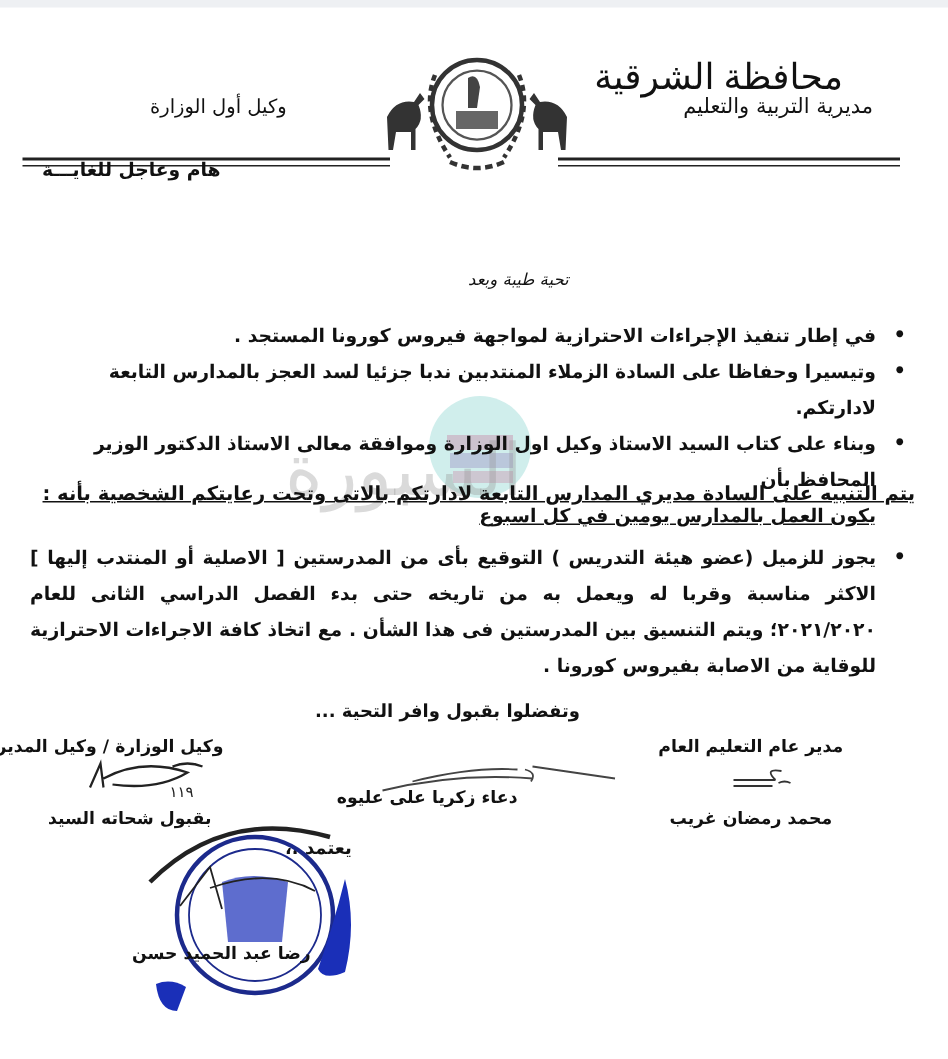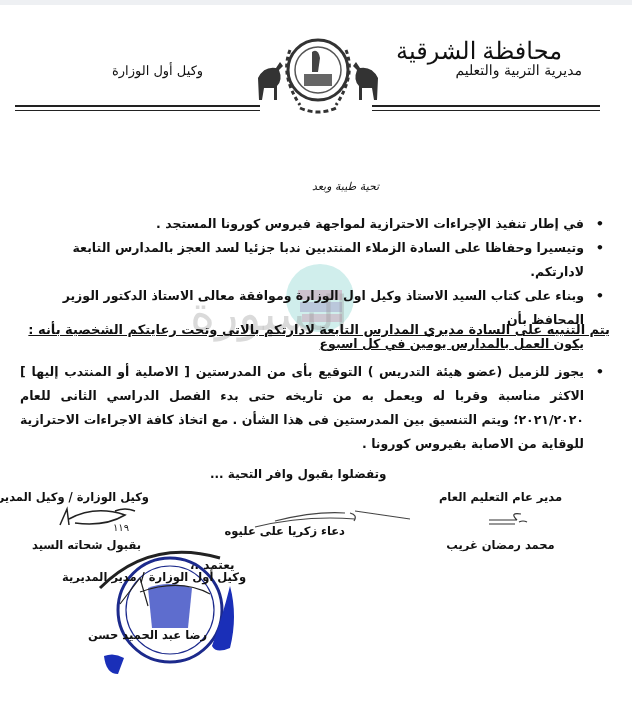--- a/index.html
+++ b/index.html
@@ -6,21 +6,21 @@
   body {
     width: 632px; height: 706px; overflow: hidden; position: relative;
     background: #ffffff; font-family: "DejaVu Sans", sans-serif; color: #111;
   }
   .topbar { position: absolute; left: 0; top: 0; width: 632px; height: 5px; background: #eef0f3; }
   .doc { position: absolute; left: 0; top: 0; width: 632px; height: 706px; }
 
   
   .gov { position: absolute; right: 70px; top: 37px; font-family: Liberation Serif, serif; font-size: 24px; direction: rtl; }
   .dir { position: absolute; right: 50px; top: 62px; font-family: "DejaVu Serif", serif; font-size: 14px; direction: rtl; }
-  .deputy { position: absolute; left: 100px; top: 63px; font-family: "DejaVu Serif", serif; font-size: 13px; direction: rtl; margin-left: 12px; }
+  .deputy { position: absolute; left: 100px; top: 63px; font-family: "DejaVu Serif", serif; font-size: 13px; direction: rtl; }
   .rule-left { position: absolute; left: 15px; top: 105px; width: 245px; height: 3px; border-top: 2px solid #222; border-bottom: 1px solid #222; }
   .rule-right { position: absolute; left: 372px; top: 105px; width: 228px; height: 3px; border-top: 2px solid #222; border-bottom: 1px solid #222; }
   .emblem { position: absolute; left: 228px; top: 30px; width: 180px; height: 90px; }
 
   .urgent { position: absolute; left: 28px; top: 105px; font-weight: bold; font-size: 12.5px; direction: rtl; }
 
   .addr { position: absolute; right: 58px; top: 151px; font-weight: bold; font-size: 13px; direction: rtl; white-space: nowrap; }
   .addr .dots { font-weight: normal; letter-spacing: 1px; margin: 0 6px; color: #333; }
   .addr .group { margin-right: 44px; }
   .greet { position: absolute; left: 312px; top: 180px; font-family: "DejaVu Serif", serif; font-size: 11px; font-style: italic; direction: rtl; }
@@ -77,20 +77,21 @@
 
     <ellipse cx="90" cy="40" rx="30" ry="30" fill="#fff" stroke="#333" stroke-width="3"></ellipse>
     <ellipse cx="90" cy="40" rx="23" ry="23" fill="none" stroke="#555" stroke-width="1.5"></ellipse>
     <rect x="76" y="44" width="28" height="12" fill="#666"></rect>
     <path d="M84 22 q6 -4 8 6 l-2 14 l-6 0 z" fill="#444"></path>
   </svg>
 
   <div class="rule-left"></div>
   <div class="rule-right"></div>
 
+  <div class="urgent">هام وعاجل للغايـــة</div>
 
   <div class="greet">تحية طيبة وبعد</div>
 
   <svg class="watermark-logo" viewBox="0 0 80 75">
     <circle cx="40" cy="38" r="34" fill="rgba(120,205,200,0.35)"></circle>
     <rect x="18" y="30" width="44" height="10" fill="rgba(200,140,170,0.45)"></rect>
     <rect x="20" y="42" width="42" height="10" fill="rgba(160,150,200,0.45)"></rect>
     <rect x="22" y="54" width="40" height="8" fill="rgba(200,140,170,0.4)"></rect>
   </svg>
   <div class="watermark-ar">السبورة</div>
@@ -142,16 +143,15 @@
   <svg class="stamp" viewBox="0 0 160 140">
     <path d="M10 40 Q60 -10 130 10" stroke="#222" stroke-width="3" fill="none"></path>
     <circle cx="80" cy="62" r="52" fill="none" stroke="#1c2a8c" stroke-width="3"></circle>
     <circle cx="80" cy="62" r="44" fill="none" stroke="#1c2a8c" stroke-width="1.2"></circle>
     <path d="M58 40 q20 -8 44 0 l-4 40 l-36 0 z" fill="rgba(40,60,190,0.75)"></path>
     <path d="M140 38 q8 30 0 62 q-14 6 -18 -2 q10 -28 18 -60 z" fill="#1a2fb8"></path>
     <path d="M14 108 q10 -4 20 2 l-6 16 q-12 0 -14 -18 z" fill="#1a2fb8"></path>
     <path d="M30 56 L50 30 L58 58 M50 44 Q90 30 120 46" stroke="#222" stroke-width="1.2" fill="none"></path>
   </svg>
 
-  <div class="final-sig-title">وكيل أول الوزارة / مدير المديرية</div>
   <div class="final-sig-name">رضا عبد الحميد حسن</div>
 
 </div>
 
 </body></html>

